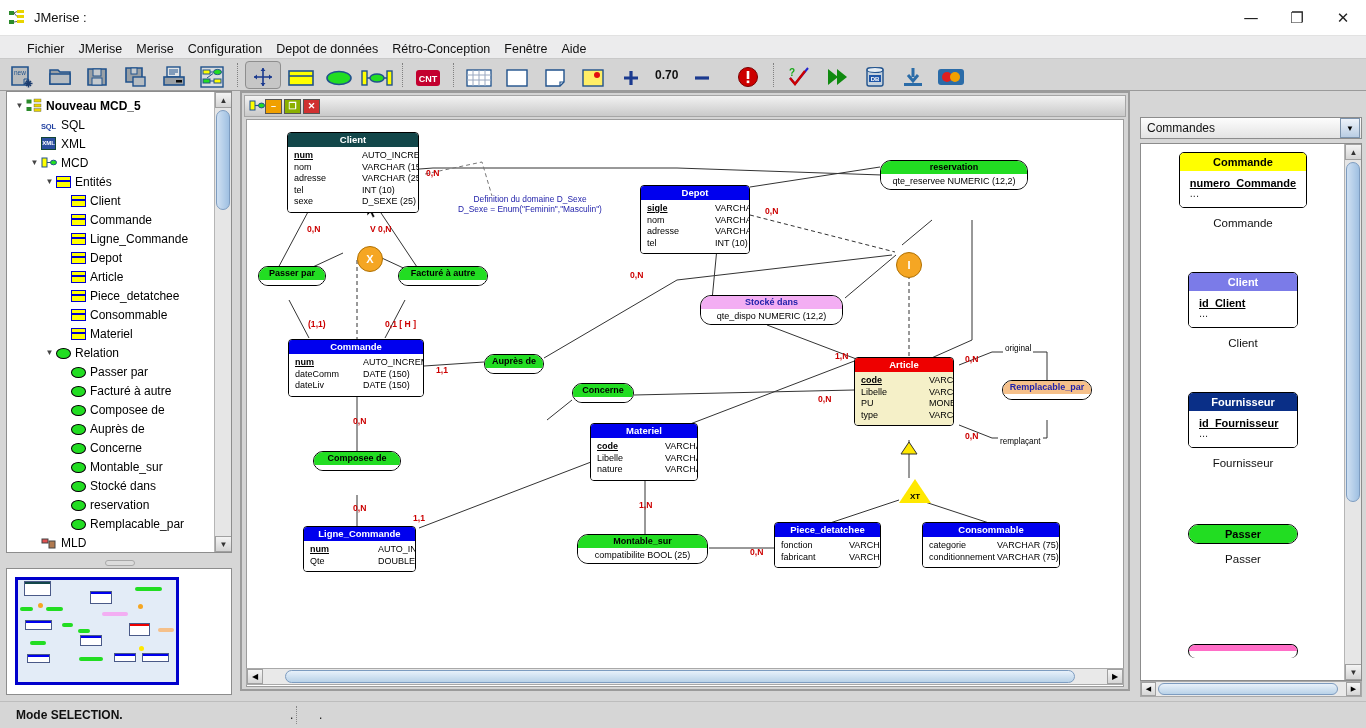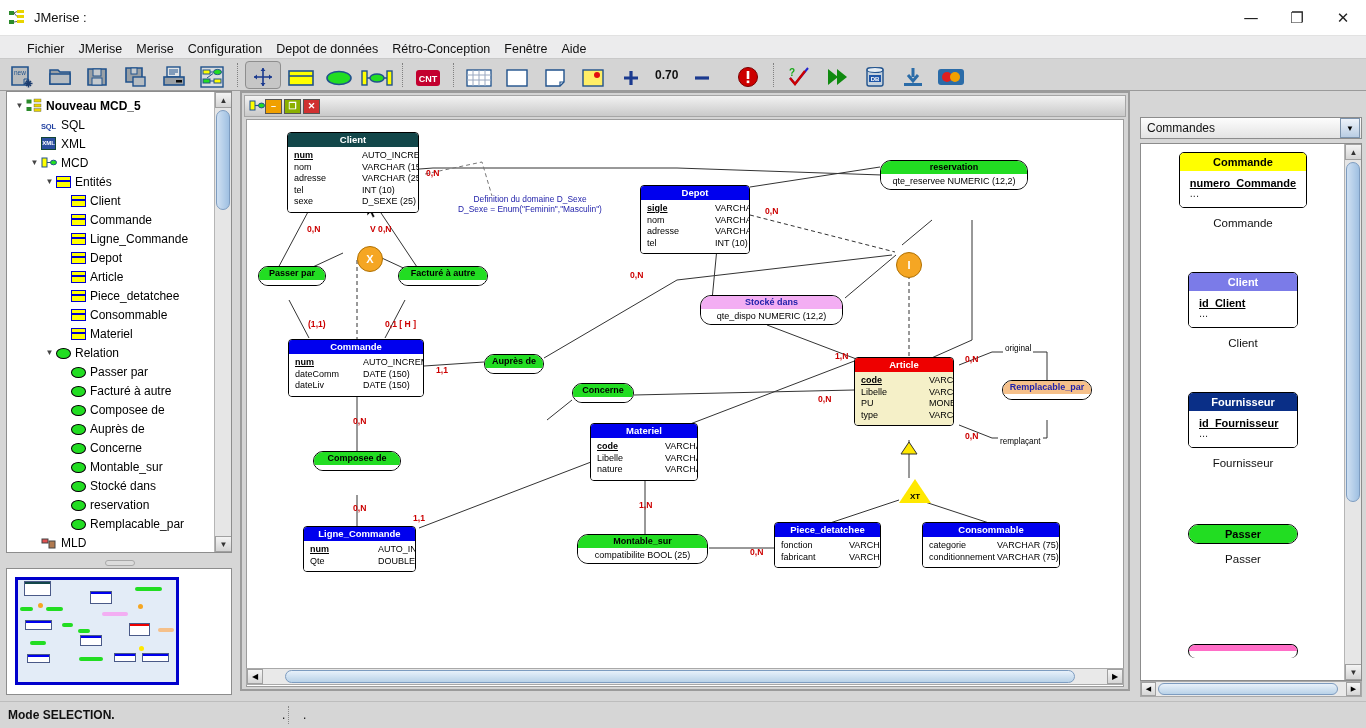--- a/index.html
+++ b/index.html
@@ -149,21 +149,21 @@
   .libbox .b .dots { font-size:11px; color:#333; display:block; line-height:.9; }
   .libbox.oval { border-radius:22px; }
   .libbox.oval .b { text-align:center; }
   .libcap { font-size:11.5px; color:#111; margin-top:6px; }
 
   #libhsb { position:absolute; left:6px; bottom:4px; width:222px; height:16px; background:#e9e9e9; border:1px solid #a9a9a9; }
 
   
   #status { position:absolute; left:0; bottom:0; width:1366px; height:27px;
             background:#d6d6d6; border-top:1px solid #bdbdbd; display:flex; align-items:center; }
-  #status .cell { font-size:12px; font-weight:bold; color:#111; padding-left:8px; }
+  #status .cell { font-size:12px; font-weight:bold; color:#111; padding-left:16px; }
   #status .sep { width:1px; height:18px; border-left:1px dotted #888; margin:0 6px; }
 
   svg { overflow:visible; }
 </style>
 </head>
 <body>
 
 <div id="titlebar">
   <div class="app-icon">
     <svg width="18" height="18" viewBox="0 0 18 18">

